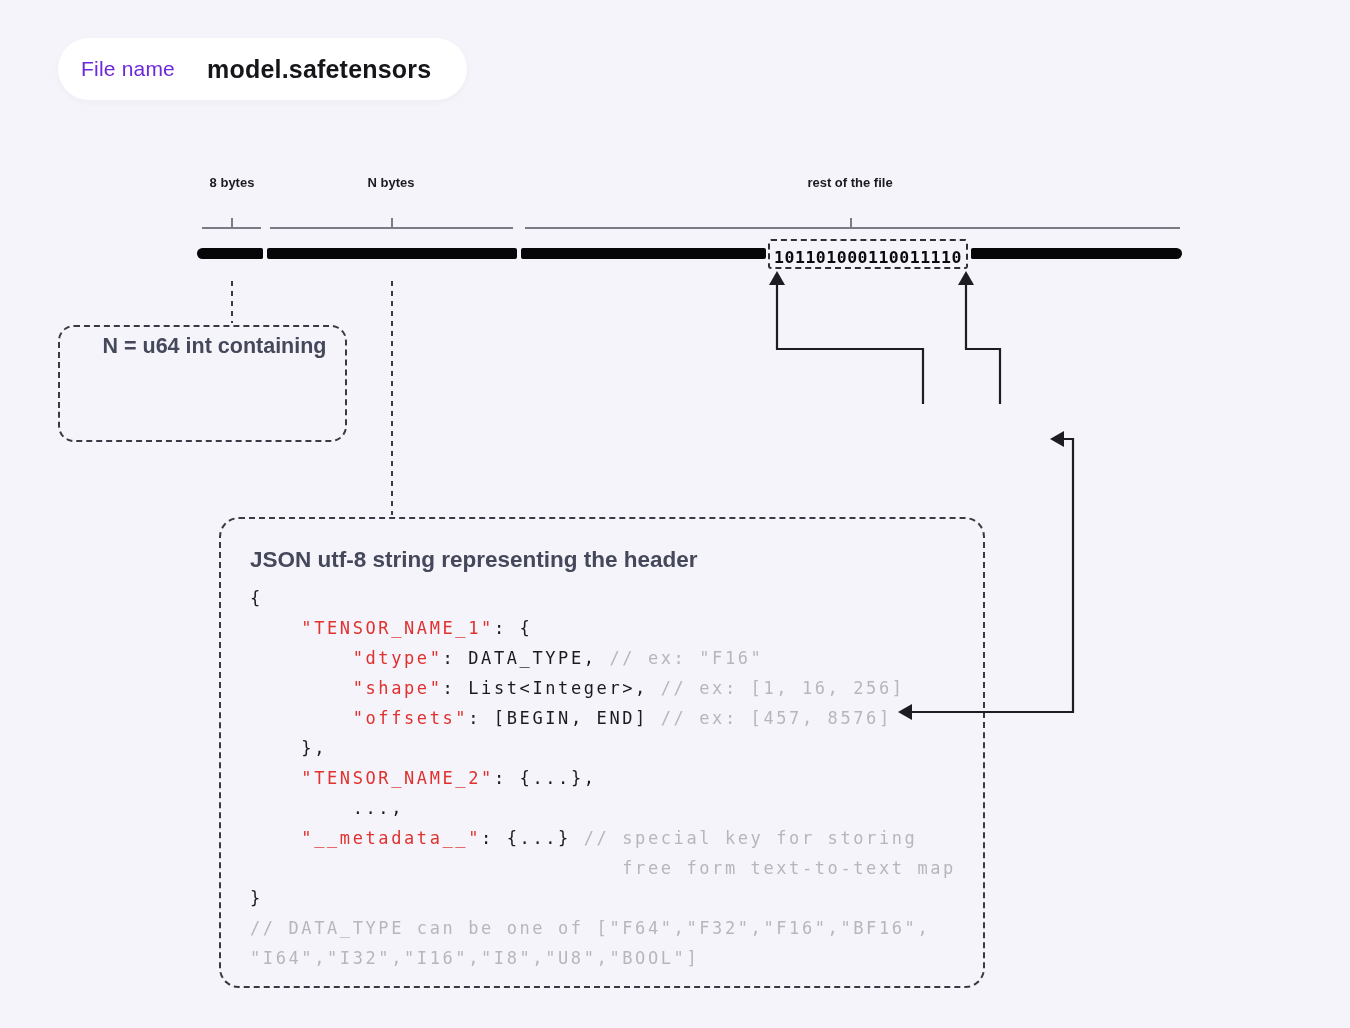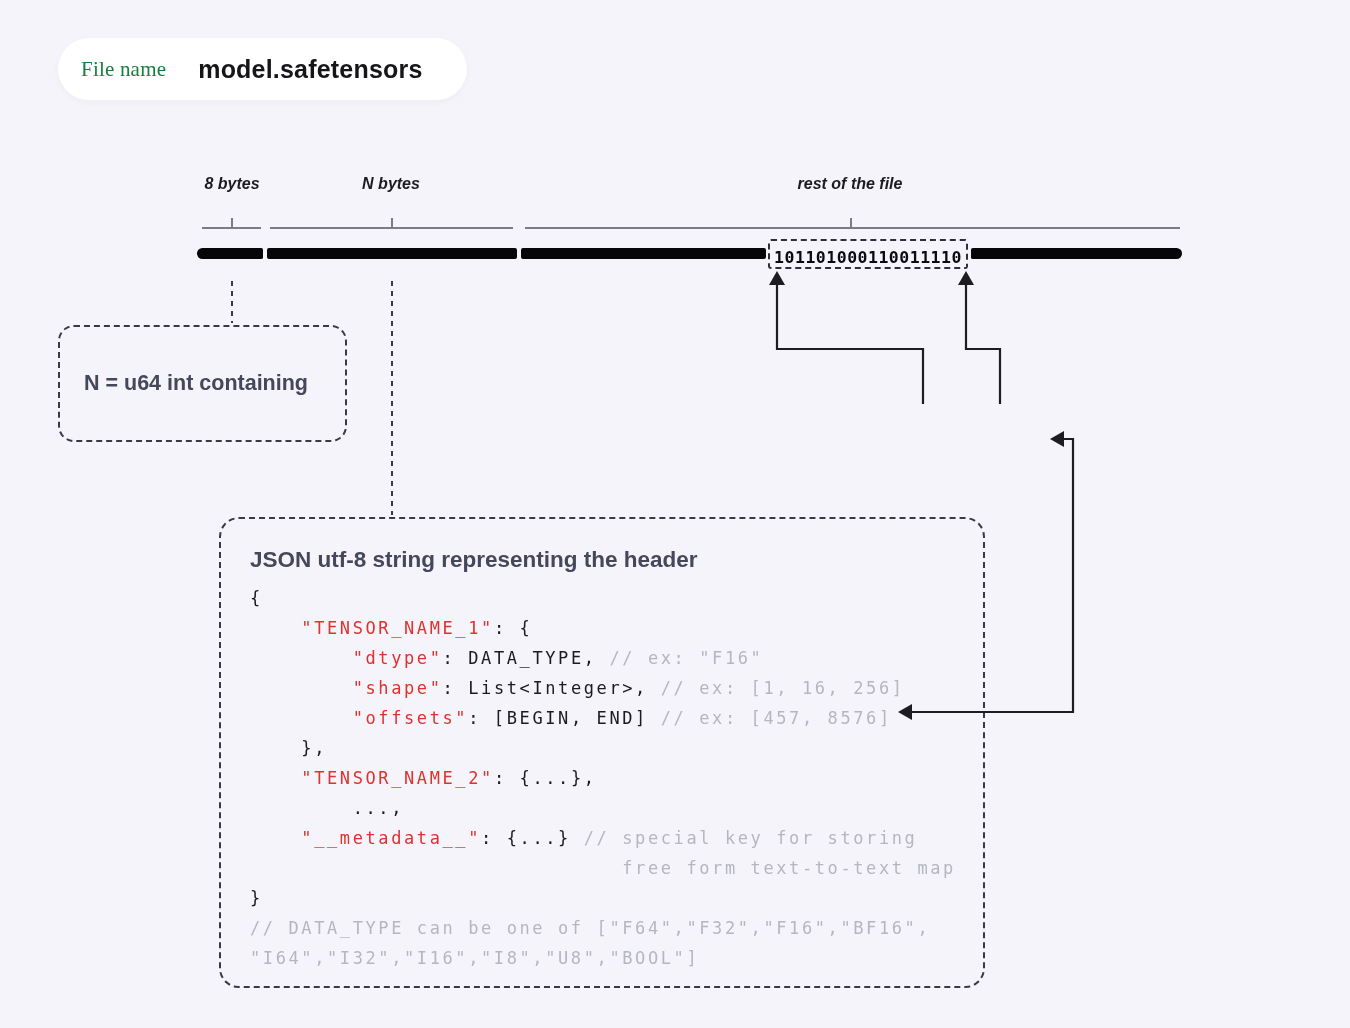--- a/index.html
+++ b/index.html
@@ -2,44 +2,44 @@
 <html><head>
 <meta charset="utf-8">
 <style>
   html,body{margin:0;padding:0;}
   body{background:#f4f4fa;font-family:"Liberation Sans", sans-serif;}
   .canvas{position:relative;width:1350px;height:1028px;background:#f4f4fa;overflow:hidden;}
 
   
   .pill{position:absolute;left:58px;top:38px;width:409px;height:62px;background:#ffffff;
         border-radius:31px;display:flex;align-items:center;box-shadow:0 2px 6px rgba(40,40,70,0.04);}
-  .pill .lbl{margin-left:23px;font-size:21px;color:#15803d;letter-spacing:0.2px;font-family:Liberation Serif, serif;}
+  .pill .lbl{margin-left:23px;font-size:21px;color:#6d28d9;letter-spacing:0.2px;}
   .pill .val{margin-left:32px;font-size:25px;font-weight:bold;color:#15151a;letter-spacing:0.2px;}
 
   
-  .seg-label{position:absolute;top:175px;transform:translateX(-50%);font-size:16px;font-weight:bold;
-             color:#1b1b22;white-space:nowrap;font-style:italic;}
+  .seg-label{position:absolute;top:175px;transform:translateX(-50%);font-size:13px;font-weight:bold;
+             color:#1b1b22;white-space:nowrap;}
 
   
   .bar{position:absolute;top:248px;height:11px;background:#060608;}
   .bar.b1{left:197px;width:66px;border-radius:6px 2px 2px 6px;}
   .bar.b2{left:267px;width:250px;border-radius:2px;}
   .bar.b3{left:521px;width:245px;border-radius:2px;}
   .bar.b4{left:971px;width:211px;border-radius:2px 6px 6px 2px;}
 
   .bin-box{position:absolute;left:768px;top:239px;width:200px;height:30px;border:2px dashed #2e2f38;
            border-radius:3px;box-sizing:border-box;display:flex;align-items:flex-end;justify-content:center;
            background:#f4f4fa;}
   .bin-box span{font-family:"DejaVu Sans Mono", monospace;font-size:16.5px;font-weight:bold;
                 color:#0b0b0f;letter-spacing:0.5px;white-space:nowrap;}
 
   
   .callout{position:absolute;border:2px dashed #383944;box-sizing:border-box;background:transparent;}
   .n-box{left:58px;top:325px;width:289px;height:117px;border-radius:16px;
-         display:flex;flex-direction:column;justify-content:center;padding-left:24px;}
+         display:flex;justify-content:center;padding-left:24px;}
   .n-box div{font-size:21.5px;font-weight:bold;color:#45475a;line-height:39px;white-space:nowrap;}
   .off-box{left:772px;top:405px;width:275px;height:65px;border-radius:18px;
            display:flex;align-items:center;justify-content:center;}
   .off-box span{font-size:21.5px;font-weight:bold;color:#45475a;white-space:nowrap;}
 
   .json-box{left:219px;top:517px;width:766px;height:471px;border-radius:20px;padding:0;}
   .json-title{position:absolute;left:29px;top:28px;font-size:22.5px;font-weight:bold;color:#45475a;
               white-space:nowrap;}
   .json-code{position:absolute;left:29px;top:64px;}
   .code-line{white-space:pre;height:30px;line-height:30px;font-family:"DejaVu Sans Mono", monospace;

